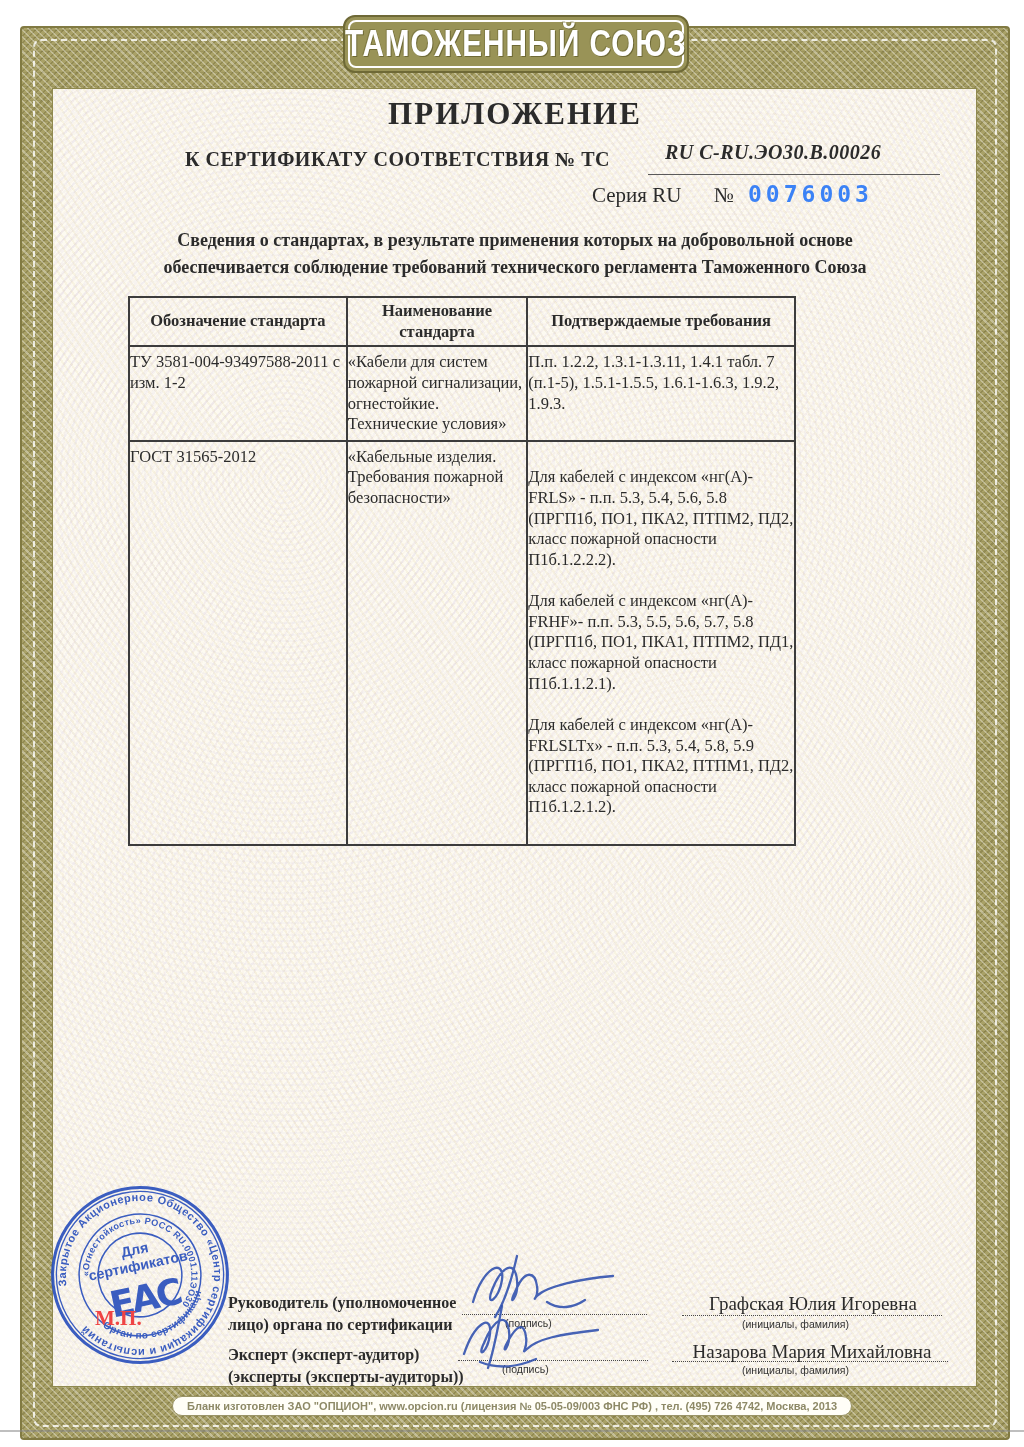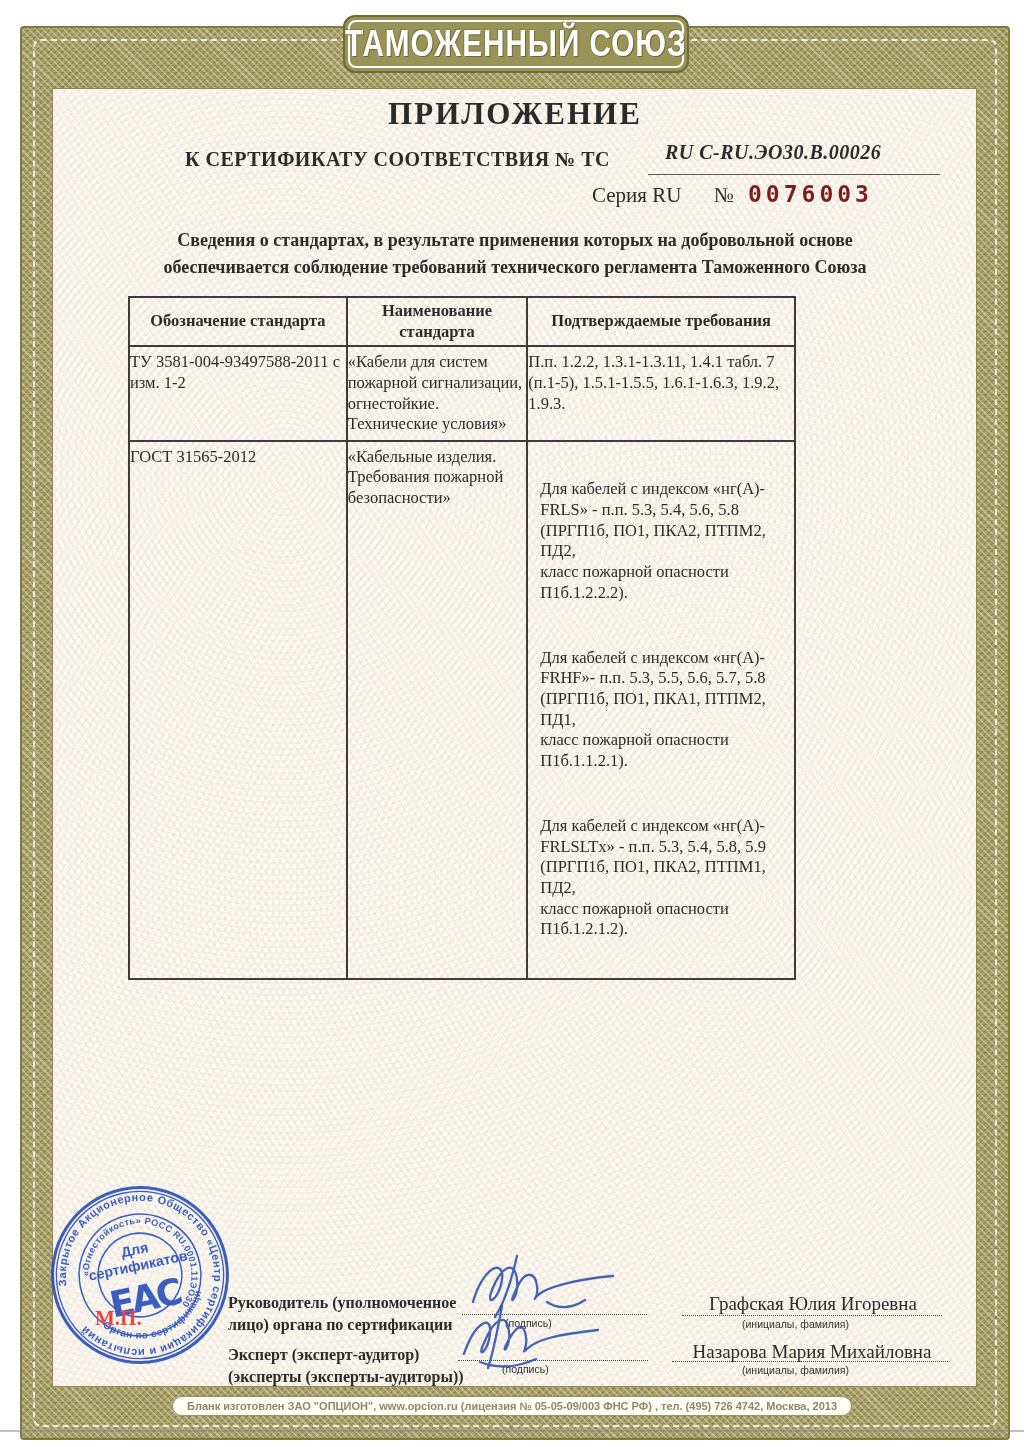--- a/index.html
+++ b/index.html
@@ -36,31 +36,31 @@
           transform:scale(.96,1.18);text-shadow:1px 1px 0 #6e6936, -1px -1px 0 rgba(110,105,54,.55);}
 
   .abs{position:absolute;}
   .title{left:85px;top:96px;width:860px;text-align:center;font-size:31px;font-weight:bold;letter-spacing:2px;}
   .subtitle{left:185px;top:148px;font-size:20px;font-weight:bold;letter-spacing:.5px;}
   .certnum{left:665px;top:141px;font-size:20px;font-weight:bold;letter-spacing:.5px;font-style:italic;}
   .cert-underline{left:648px;top:174px;width:292px;border-top:1.5px solid #5a5a5a;}
   .series{left:592px;top:183px;font-size:21px;}
   .numsign{left:714px;top:183px;font-size:21px;}
   .serial{left:748px;top:181px;font-family:"DejaVu Sans Mono", monospace;font-weight:bold;
-          font-size:23px;letter-spacing:4px;color:#7f1d1d;}
+          font-size:23px;letter-spacing:4px;color:#3b82f6;}
   .intro{left:85px;top:227px;width:860px;text-align:center;font-size:18px;font-weight:bold;
          line-height:1.5;white-space:pre-line;}
 
   
   .tablewrap{left:128px;top:296px;width:668px;}
   table{border-collapse:collapse;width:100%;table-layout:fixed;}
   th,td{border:2px solid #3c3c3c;font-size:16.5px;line-height:1.25;vertical-align:top;
         padding:5px 0;white-space:pre-line;overflow-wrap:break-word;}
   th{font-weight:bold;text-align:center;vertical-align:middle;padding:3px 6px;}
-  td p{margin:12px;font-family:Liberation Serif, serif;}
+  td p{margin:0;font-family:Liberation Serif, serif;}
   .row1 td{height:82px;}
 
   
   .stamp{left:45px;top:1180px;width:190px;height:190px;transform:rotate(-12deg);opacity:.92;z-index:3;}
   .mp{left:95px;top:1306px;font-size:21px;font-weight:bold;z-index:6;color:#ef4444;}
 
   
   .sig-role{font-size:16px;font-weight:bold;line-height:1.35;white-space:pre-line;z-index:6;}
   .role1{left:228px;top:1292px;}
   .role2{left:228px;top:1344px;}

